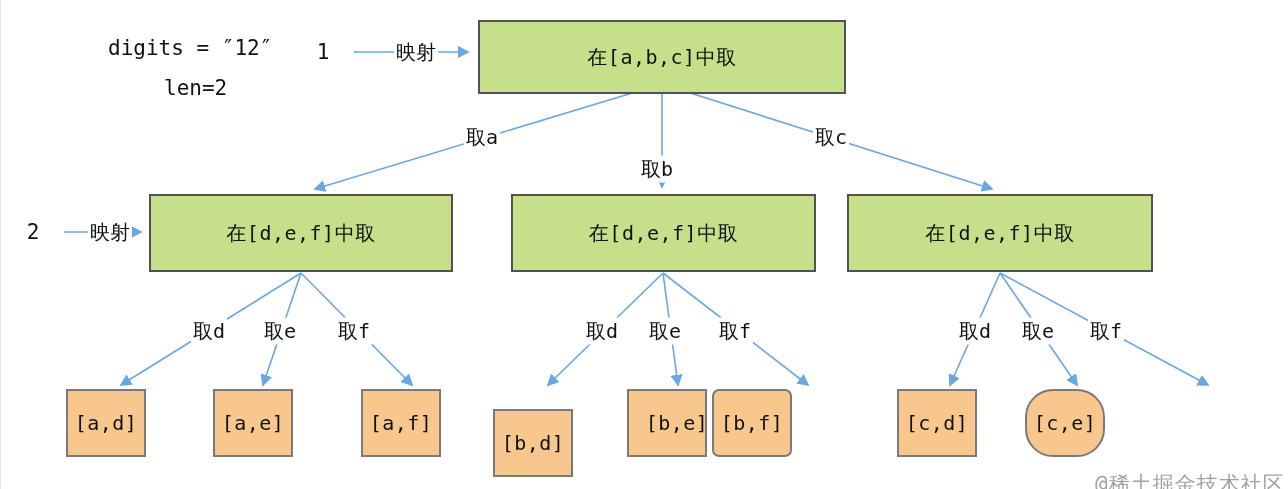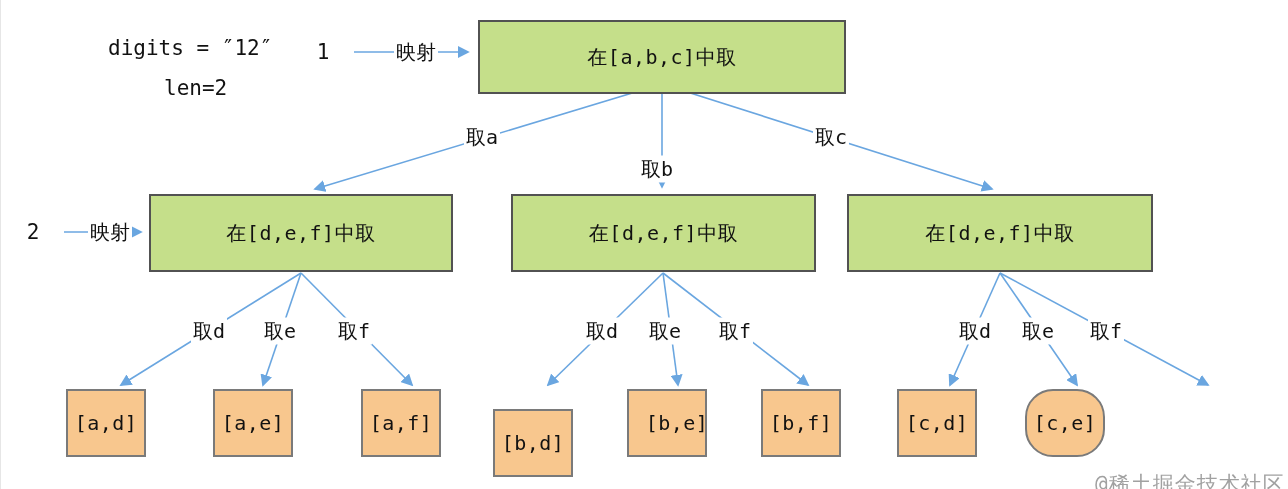--- a/index.html
+++ b/index.html
@@ -27,21 +27,21 @@
     position:absolute;left:1094px;top:453px;font-size:21px;z-index:4;
     color:rgba(130,130,130,0.75);letter-spacing:1px;white-space:nowrap;margin-top:17px;
   }
   
   #root-node{left:477px;top:20px;width:368px;height:74px;}
   #l2-node-0{left:148px;top:194px;width:304px;height:78px;}
   #l2-node-1{left:510px;top:194px;width:305px;height:78px;}
   #l2-node-2{left:846px;top:194px;width:306px;height:78px;}
   .leaf{top:389px;width:80px;height:68px;}
   #leaf-0{left:65px;}  #leaf-1{left:212px;} #leaf-2{left:360px;}
-  #leaf-3{left:492px;margin-top:20px;} #leaf-4{left:626px;padding-left:20px;} #leaf-5{left:760px;}
+  #leaf-3{left:492px;margin-top:20px;} #leaf-4{left:626px;padding-left:20px;} #leaf-5{left:711px;border-radius:7px;}
   #leaf-6{left:896px;} #leaf-7{left:1024px;border-radius:28px;} #leaf-8{left:1156px;}
 </style>
 </head>
 <body>
 
 <div id="canvas">
 
   <svg id="edges" viewBox="0 0 1288 489">
     <defs>
       <marker id="arrow" viewBox="0 0 10 10" refX="8.5" refY="5" markerWidth="7.5" markerHeight="7.5" orient="auto">

